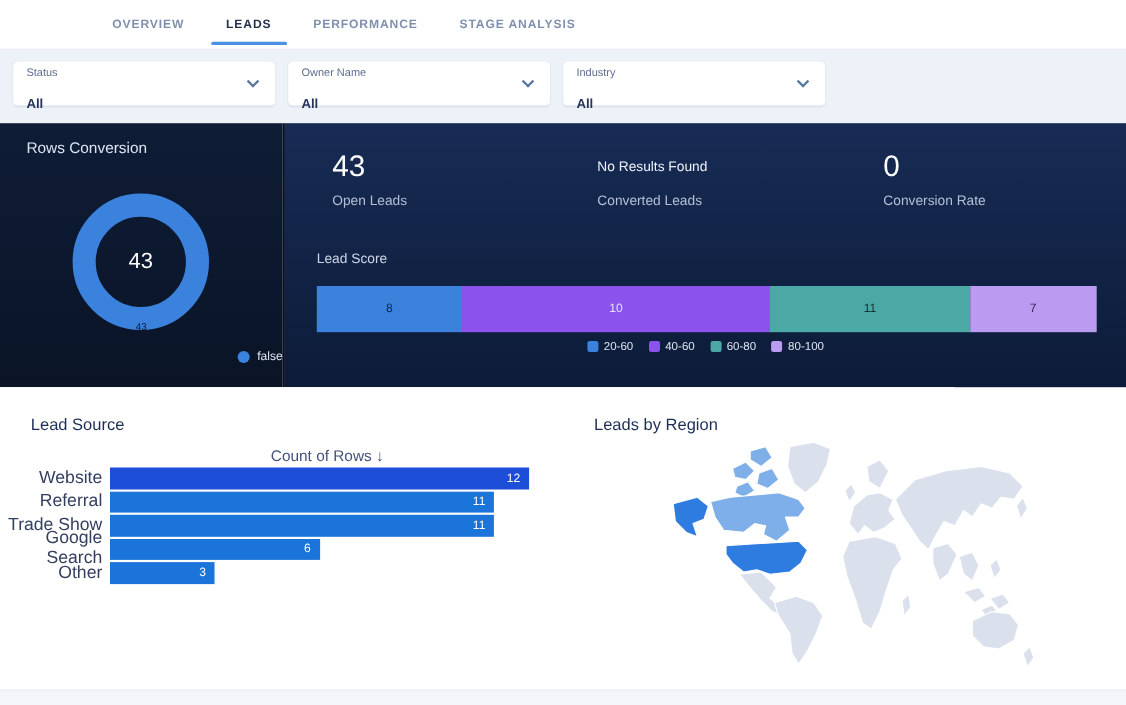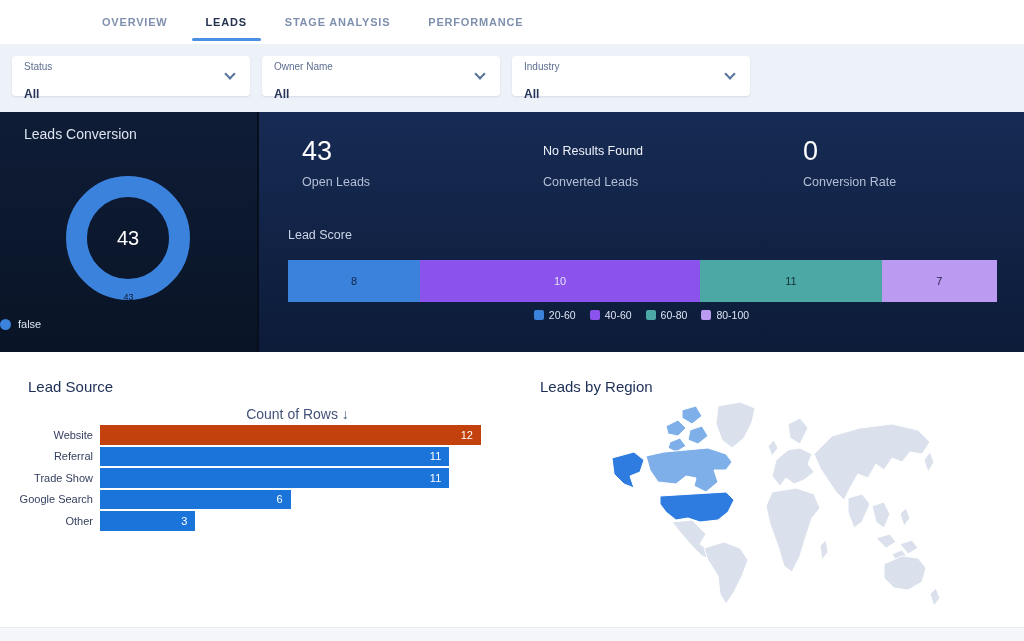--- a/index.html
+++ b/index.html
@@ -36,21 +36,21 @@
                 background:linear-gradient(180deg,#172b54 0%,#0c1b38 100%); }
   .panel-title { position:absolute; top:14px; left:24px; font-size:14px; color:#dce4f0; }
 
   .donut { position:absolute; left:66px; top:64px; width:124px; height:124px;
            border-radius:50%; border:21px solid #3b82dd;
            display:flex; align-items:center; justify-content:center; }
   .donut-center { font-size:20px; color:#fff; }
   .slice-label { position:absolute; left:0; top:180px; width:257px; text-align:center;
                  font-size:9px; color:#0e1b36; }
   .donut-legend { position:absolute; top:206px; left:0; width:257px; display:flex;
-                  justify-content:flex-start; align-items:center; gap:7px; }
+                  justify-content:flex-end; align-items:center; gap:7px; }
   .legend-dot { width:11px; height:11px; border-radius:50%; }
   .donut-legend span.lbl { font-size:11px; color:#dfe6f2; }
 
   .kpi-row { position:absolute; top:21px; left:43px; right:10px; display:grid;
              grid-template-columns:241px 260px 1fr; }
   .kpi-value { height:36px; font-size:27px; color:#fff; display:flex; align-items:center; }
   .kpi-value.textual { font-size:12.5px; color:#eef2f8; }
   .kpi-label { margin-top:6px; font-size:12.5px; color:#b3bfd6; }
 
   .score-title { position:absolute; top:116px; left:29px; font-size:12.5px; color:#ccd5e5; }
@@ -67,21 +67,21 @@
   .white-row { position:absolute; top:352px; left:0; width:868px; height:275px; background:#fff; }
   .panel-source { position:absolute; left:0; top:0; width:520px; height:275px; }
   .panel-region { position:absolute; left:520px; top:0; width:504px; height:275px; }
   .white-title { position:absolute; top:26px; left:28px; font-size:15px; color:#1c2e55; }
   .panel-region .white-title { left:20px; }
 
   .col-header { position:absolute; top:54px; left:107px; width:381px; text-align:center;
                 font-size:14px; color:#44527a; }
   .src-rows { position:absolute; top:72px; left:0; right:0; }
   .src-row { display:flex; align-items:center; height:21.5px; }
-  .src-label { width:100px; text-align:right; padding-right:7px; font-size:11px; color:#333f5e; }
+  .src-label { width:100px; text-align:right; padding-right:7px; font-size:16px; color:#333f5e; }
   .src-track { width:381px; height:19.5px; position:relative; }
   .src-bar { height:100%; display:flex; align-items:center; justify-content:flex-end;
              color:#fff; font-size:11px; padding-right:8px; cursor:pointer; }
 
   .map-wrap { position:absolute; left:80px; top:46px; width:340px; height:215px; }
   #worldmap path { stroke:#ffffff; stroke-width:1; stroke-linejoin:round; }
   #worldmap .land   { fill:var(--map-base,#dbe1ec); }
   #worldmap .canada { fill:var(--map-canada,#7fafe8); }
   #worldmap .usa    { fill:var(--map-usa,#2f7ce0); }
 
@@ -89,22 +89,22 @@
                   background:#f4f6f9; border-top:1px solid #e6ebf2; }
 </style>
 </head>
 <body>
 
 <div class="app">
 
   <header class="tabbar">
     <div class="tab">OVERVIEW</div>
     <div class="tab active">LEADS</div>
+    <div class="tab">PERFORMANCE</div>
     <div class="tab">STAGE ANALYSIS</div>
-    <div class="tab">PERFORMANCE</div>
   </header>
 
   <section class="filters">
     <div class="filter-card">
       <div class="filter-label">Status</div>
       <div class="filter-value">All</div>
       <span class="chev"></span>
     </div>
     <div class="filter-card">
       <div class="filter-label">Owner Name</div>
@@ -114,21 +114,21 @@
     <div class="filter-card">
       <div class="filter-label">Industry</div>
       <div class="filter-value">All</div>
       <span class="chev"></span>
     </div>
   </section>
 
   <section class="dark-row">
 
     <div class="panel-left">
-      <div class="panel-title">Leads Conversion</div>
+      <div class="panel-title">Rows Conversion</div>
       <div class="donut" style="border-color: rgb(59, 130, 221);">
         <div class="donut-center">43</div>
       </div>
       <div class="slice-label">43</div>
       <div class="donut-legend">
         <span class="legend-dot" style="background: rgb(59, 130, 221);"></span>
         <span class="lbl">false</span>
       </div>
     </div>
 
@@ -178,21 +178,21 @@
 
   <section class="white-row">
 
     <div class="panel-source">
       <div class="white-title">Lead Source</div>
       <div class="col-header">Count of Rows ↓</div>
       <div class="src-rows">
           <div class="src-row">
             <div class="src-label">Website</div>
             <div class="src-track">
-              <div class="src-bar" style="width: 100%; background: #c2410c;">12</div>
+              <div class="src-bar" style="width: 100%; background: #1d4ed8;">12</div>
             </div>
           </div>
           <div class="src-row">
             <div class="src-label">Referral</div>
             <div class="src-track">
               <div class="src-bar" style="width: 91.6667%; background: rgb(27, 116, 217);">11</div>
             </div>
           </div>
           <div class="src-row">
             <div class="src-label">Trade Show</div>

